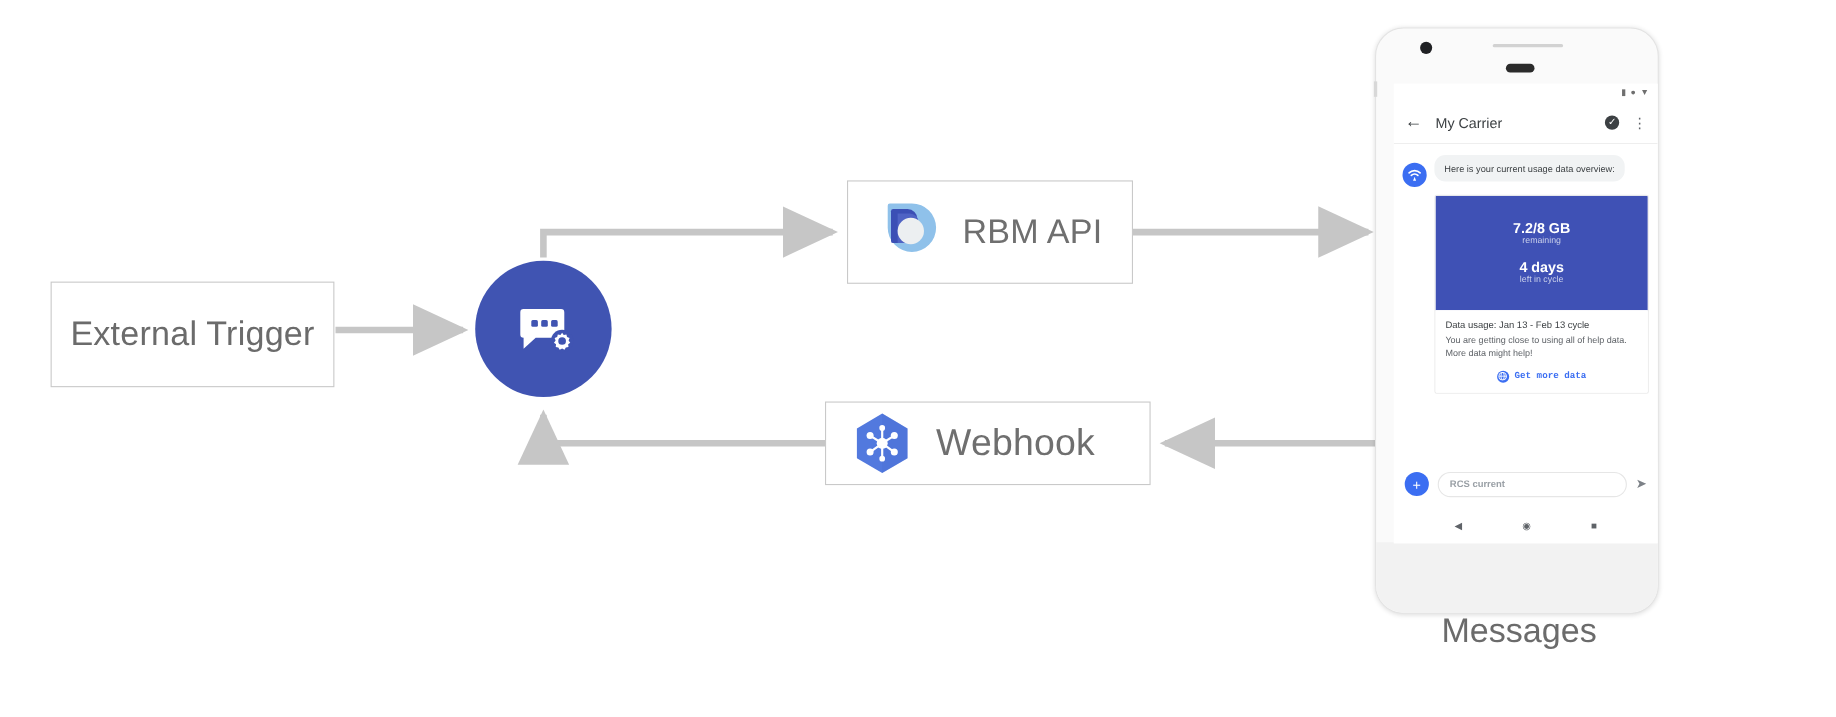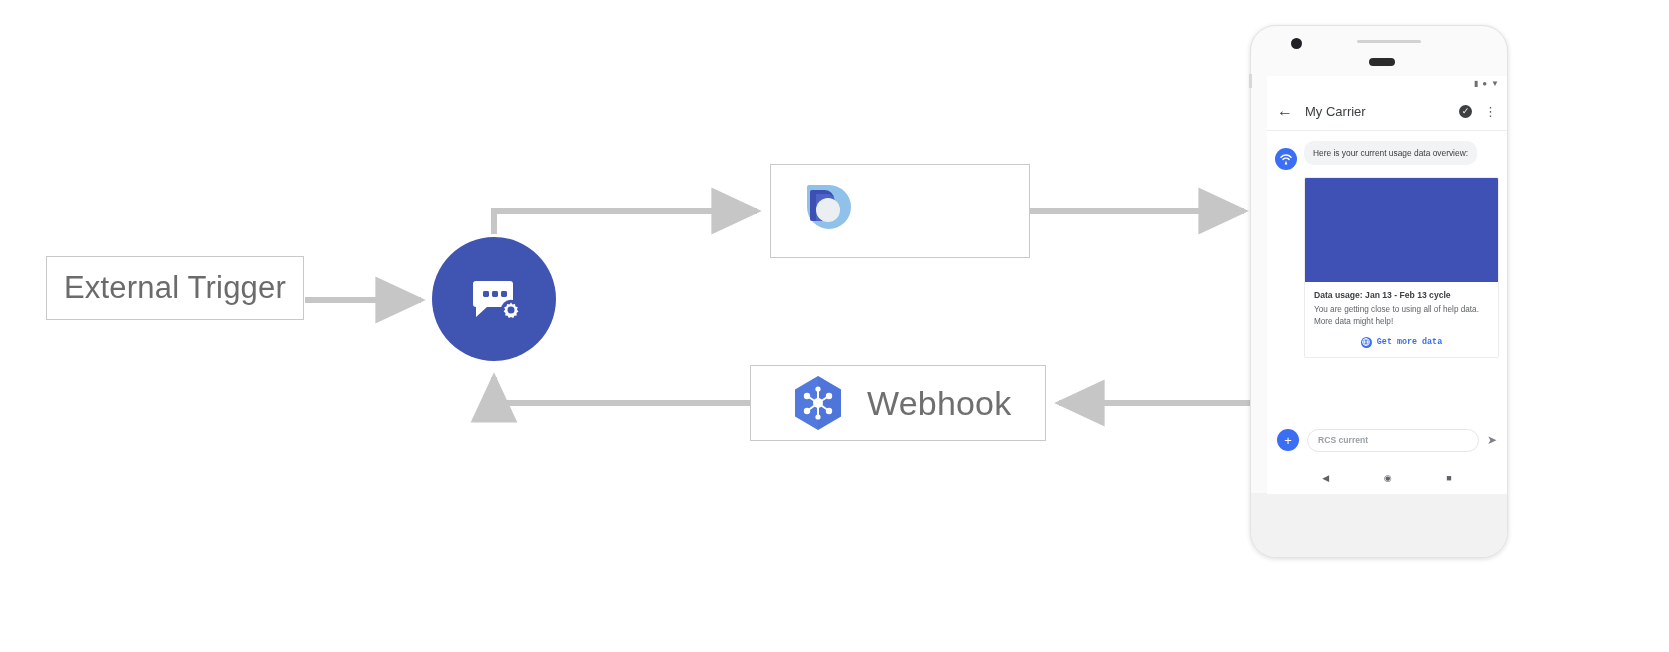--- a/index.html
+++ b/index.html
@@ -6,29 +6,29 @@
   body{width:1669px;height:652px;position:relative;overflow:hidden;
        font-family:"Liberation Sans","DejaVu Sans",sans-serif;}
   #stage{position:absolute;left:0;top:0;width:1669px;height:652px;}
 
   
   .node-box{position:absolute;box-sizing:border-box;border:1px solid #c9c9c9;background:#fff;
             display:flex;align-items:center;}
   .node-label{color:#666;font-weight:300;letter-spacing:.2px;white-space:nowrap;}
 
   
-  #ext-trigger{left:46px;top:256px;width:258px;height:64px;justify-content:center;}
+  #ext-trigger{left:46px;top:256px;width:258px;height:96px;justify-content:center;}
   #ext-trigger .node-label{font-size:31px;color:#6b6b6b;}
 
   
   #rbm-api-box{left:770px;top:164px;width:260px;height:94px;padding-left:22px;gap:18px;}
   #rbm-api-box .node-label{font-size:31px;color:#6f6f6f;}
 
   
-  #webhook-box{left:750px;top:365px;width:296px;height:76px;padding-left:36px;gap:18px;}
+  #webhook-box{left:750px;top:365px;width:296px;height:76px;padding-left:20px;gap:18px;}
   #webhook-box .node-label{font-size:34px;color:#6f6f6f;}
 
   
   #rbm-agent{position:absolute;left:432px;top:237px;width:124px;height:124px;border-radius:50%;
              background:#4054b2;display:flex;align-items:center;justify-content:center;}
   #rbm-agent-label{position:absolute;left:392px;top:415px;width:206px;text-align:center;
                    font-size:30px;color:#6b6b6b;font-weight:300;}
 
   
   svg#wires{position:absolute;left:0;top:0;width:1669px;height:652px;pointer-events:none;}
@@ -69,21 +69,21 @@
   #gauge-center{position:absolute;inset:0;display:flex;align-items:baseline;justify-content:center;
                 padding-top:34px;box-sizing:border-box;}
   #gauge-val{font-size:25px;color:#fff;font-weight:300;line-height:1;}
   #gauge-pct{font-size:10px;color:#fff;font-weight:300;margin-left:1px;}
   #hero-stats{flex:1;display:flex;flex-direction:column;align-items:center;justify-content:center;gap:12px;}
   .stat-big{font-size:13px;color:#fff;font-weight:700;line-height:1.1;}
   .stat-sub{font-size:8px;color:#c9cfea;line-height:1.1;}
   .stat{text-align:center;}
 
   #card-body{background:#fff;padding:8px 9px 9px 9px;}
-  #card-title{font-size:8.6px;font-weight:700;color:#3c4043;margin-bottom:4px;}
+  #card-title{font-size:8.6px;font-weight:400;color:#3c4043;margin-bottom:4px;}
   #card-desc{font-size:8.2px;color:#5f6368;line-height:1.5;}
   #card-action{margin-top:8px;display:flex;align-items:center;justify-content:center;gap:5px;font-family:Liberation Mono, monospace;}
   #card-action .globe{width:11px;height:11px;border-radius:50%;background:#3b6ef2;
                       display:flex;align-items:center;justify-content:center;}
   #card-action .act-label{font-size:8.4px;color:#3b6ef2;font-weight:700;}
 
   #composer{position:absolute;left:0;bottom:34px;width:100%;box-sizing:border-box;
             padding:0 10px;height:40px;display:flex;align-items:center;gap:8px;background:#fff;}
   #plus-btn{width:22px;height:22px;border-radius:50%;background:#3b6ef2;color:#fff;
             font-size:13px;display:flex;align-items:center;justify-content:center;flex:0 0 22px;}
@@ -143,20 +143,21 @@
     </svg>
   </div>
 
   <div class="node-box" id="rbm-api-box">
     <svg width="64" height="64" viewBox="0 0 64 64">
       <path d="M12 6 h24 a22 22 0 0 1 0 44 a22 22 0 0 1 -22 -22 v-20 a2 2 0 0 1 2 -2 z" transform="rotate(0 32 28)" fill="#8fc1ea"></path>
       <path d="M19 11 h13 a9 9 0 0 1 9 9 v13 a9 9 0 0 1 -9 9 h-13 a2 2 0 0 1 -2 -2 v-27 a2 2 0 0 1 2 -2 z" fill="#3b4fb5"></path>
       <path d="M23 15 h11 a8 8 0 0 1 8 8 v11 a8 8 0 0 1 -8 8 h-11 z" fill="#4f63c4"></path>
       <circle cx="35" cy="31" r="12" fill="#eceff1"></circle>
     </svg>
+    <span class="node-label">RBM API</span>
   </div>
 
   <div class="node-box" id="webhook-box">
     <svg width="62" height="62" viewBox="0 0 62 62">
       <path d="M31 4 L54 17.5 L54 44.5 L31 58 L8 44.5 L8 17.5 Z" fill="#5279de"></path>
       <path d="M31 4 L54 17.5 L54 44.5 L31 58 Z" fill="#4a6fd4" opacity=".35"></path>
       <circle cx="31" cy="31" r="5" fill="#ffffff"></circle>
       <circle cx="20" cy="24" r="3.2" fill="#ffffff"></circle>
       <circle cx="42" cy="24" r="3.2" fill="#ffffff"></circle>
       <circle cx="20" cy="39" r="3.2" fill="#ffffff"></circle>
@@ -199,20 +200,30 @@
               <path d="M2 5.2 a7 7 0 0 1 10 0" stroke="#fff" stroke-width="1.5" fill="none" stroke-linecap="round"></path>
               <path d="M4 7.4 a4.4 4.4 0 0 1 6 0" stroke="#fff" stroke-width="1.5" fill="none" stroke-linecap="round"></path>
               <path d="M5.6 12.4 L7 8.6 L8.4 12.4 z" fill="#fff"></path>
             </svg>
           </div>
           <div id="bubble">Here is your current usage data overview:</div>
         </div>
 
         <div id="rich-card">
           <div id="card-hero">
+            <div id="hero-stats">
+              <div class="stat">
+                <div class="stat-big">7.2/8 GB</div>
+                <div class="stat-sub">remaining</div>
+              </div>
+              <div class="stat">
+                <div class="stat-big">4 days</div>
+                <div class="stat-sub">left in cycle</div>
+              </div>
+            </div>
           </div>
 
           <div id="card-body">
             <div id="card-title">Data usage: Jan 13 - Feb 13 cycle</div>
             <div id="card-desc">You are getting close to using all of help data. More data might help!</div>
             <div id="card-action">
               <span class="globe">
                 <svg width="8" height="8" viewBox="0 0 8 8">
                   <circle cx="4" cy="4" r="3.4" fill="none" stroke="#fff" stroke-width="1"></circle>
                   <ellipse cx="4" cy="4" rx="1.5" ry="3.4" fill="none" stroke="#fff" stroke-width=".8"></ellipse>
@@ -235,14 +246,15 @@
 
       <div id="navbar">
         <span class="nav-g">◀</span>
         <span class="nav-g">◉</span>
         <span class="nav-g">■</span>
       </div>
 
     </div>
   </div>
 
+  <div id="messages-label">Messages</div>
 
 </div>
 
 </body></html>

